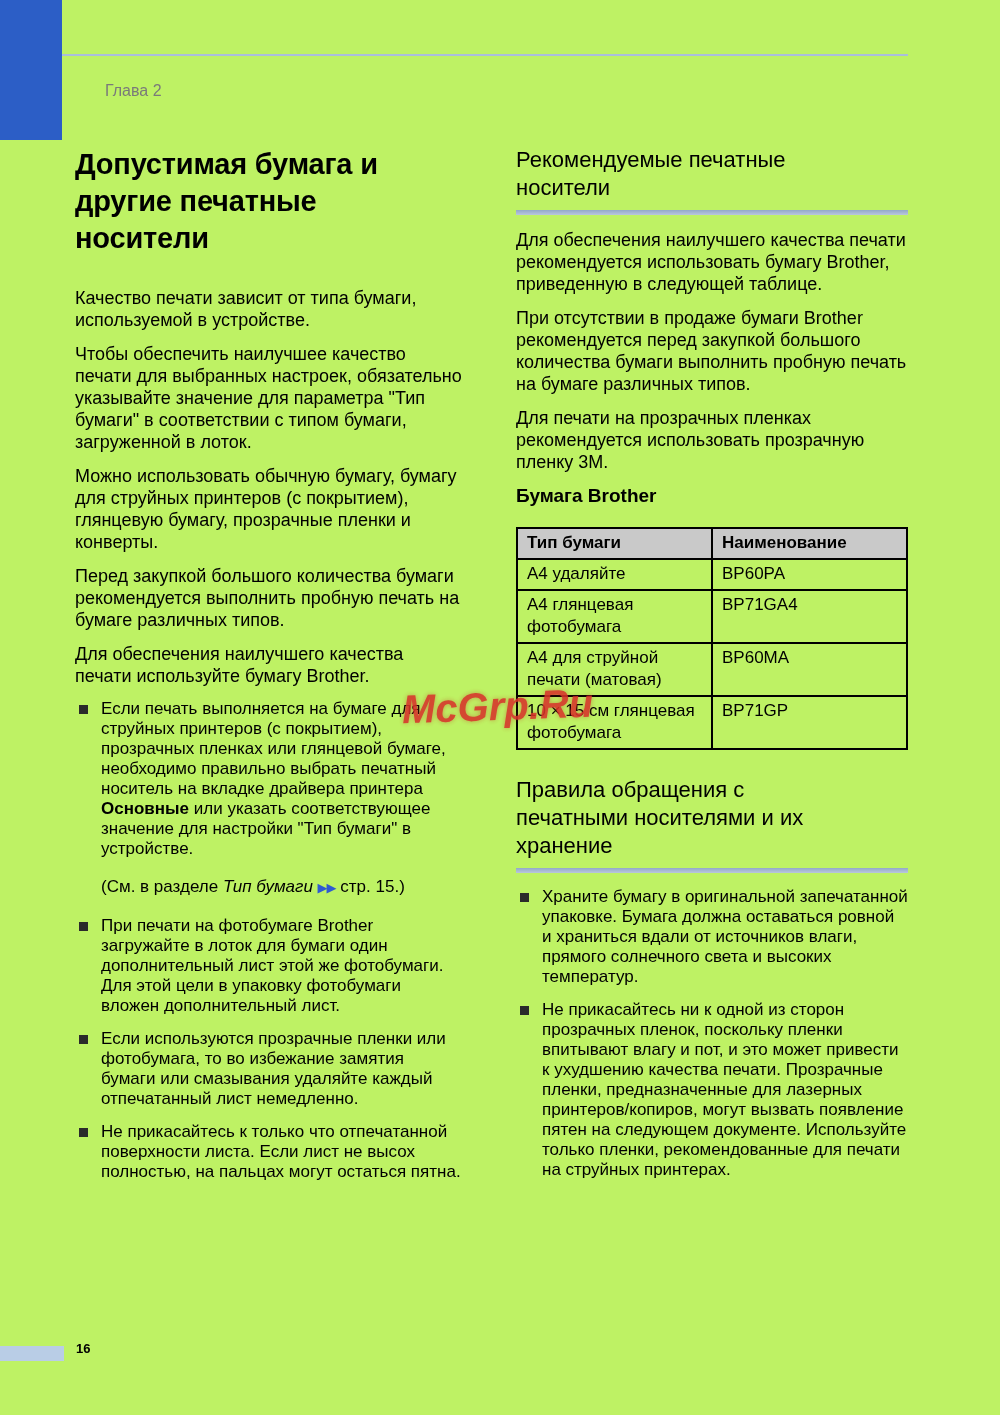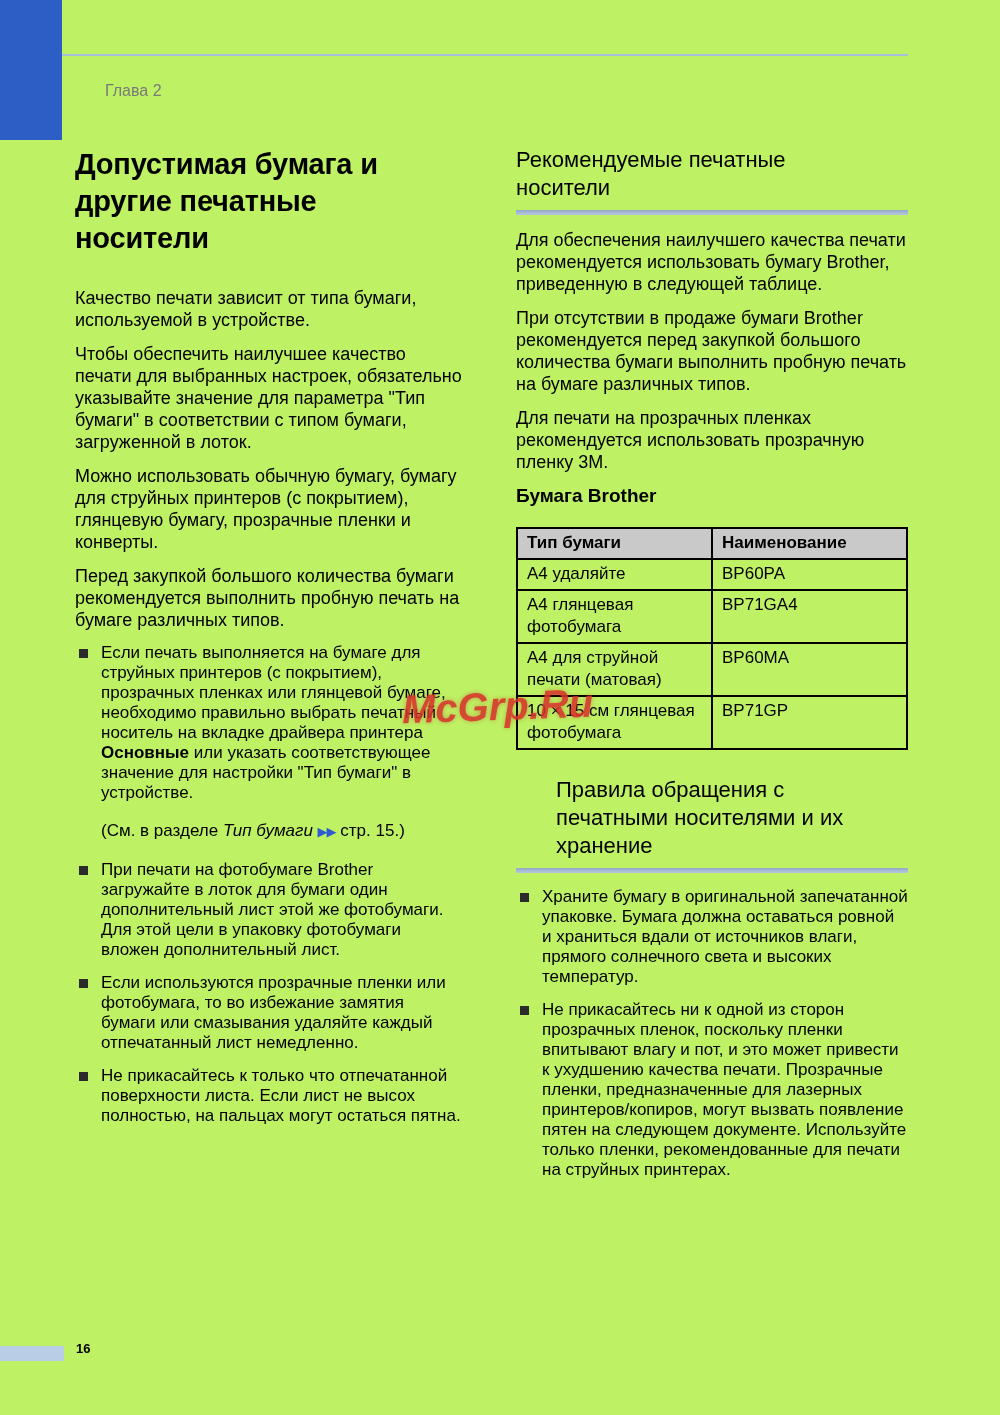--- a/index.html
+++ b/index.html
@@ -40,21 +40,21 @@
 
   .h2 {
     font-size: 22px; font-weight: normal; line-height: 28px;
     max-width: 335px; margin-bottom: 8px;
   }
   .h2-bar {
     height: 5px; width: 100%;
     background: linear-gradient(to bottom, var(--bar-blue, #93a9c9), #b9c7dc);
     margin-bottom: 14px;
   }
-  .h2-second { margin-top: 26px; margin-left: 40px; }
+  .h2-second { margin-top: 26px; }
 
   .h3 { font-size: 19px; font-weight: bold; margin: 8px 0 20px 0; }
 
   .bullet { display: flex; margin-bottom: 13px; }
   .bullet-marker {
     flex: 0 0 9px; width: 9px; height: 9px;
     background: #2b2b2b; margin: 6px 13px 0 4px;
   }
   .bullet-text { flex: 1; font-size: 17px; line-height: 20px; }
   .bullet-text b { font-weight: bold; }
@@ -106,20 +106,21 @@
   <div class="top-rule"></div>
   <div class="chapter">Глава 2</div>
 
   <div class="col col-left">
     <h1 class="doc-title">Допустимая бумага и другие печатные носители</h1>
 
     <p class="body-text">Качество печати зависит от типа бумаги, используемой в устройстве.</p>
     <p class="body-text">Чтобы обеспечить наилучшее качество печати для выбранных настроек, обязательно указывайте значение для параметра "Тип бумаги" в соответствии с типом бумаги, загруженной в лоток.</p>
     <p class="body-text">Можно использовать обычную бумагу, бумагу для струйных принтеров (с покрытием), глянцевую бумагу, прозрачные пленки и конверты.</p>
     <p class="body-text">Перед закупкой большого количества бумаги рекомендуется выполнить пробную печать на бумаге различных типов.</p>
+    <p class="body-text">Для обеспечения наилучшего качества печати используйте бумагу Brother.</p>
 
     <div class="bullet">
       <span class="bullet-marker"></span>
       <span class="bullet-text"><span>Если печать выполняется на бумаге для струйных принтеров (с покрытием), прозрачных пленках или глянцевой бумаге, необходимо правильно выбрать печатный носитель на вкладке драйвера принтера </span><b>Основные</b><span> или указать соответствующее значение для настройки "Тип бумаги" в устройстве.</span></span>
     </div>
 
     <p class="note-line"><span>(См. в разделе </span><i class="note-italic">Тип бумаги </i><span class="note-arrows">▶▶</span><span> стр. 15.)</span></p>
 
     <div class="bullet">
       <span class="bullet-marker"></span>

